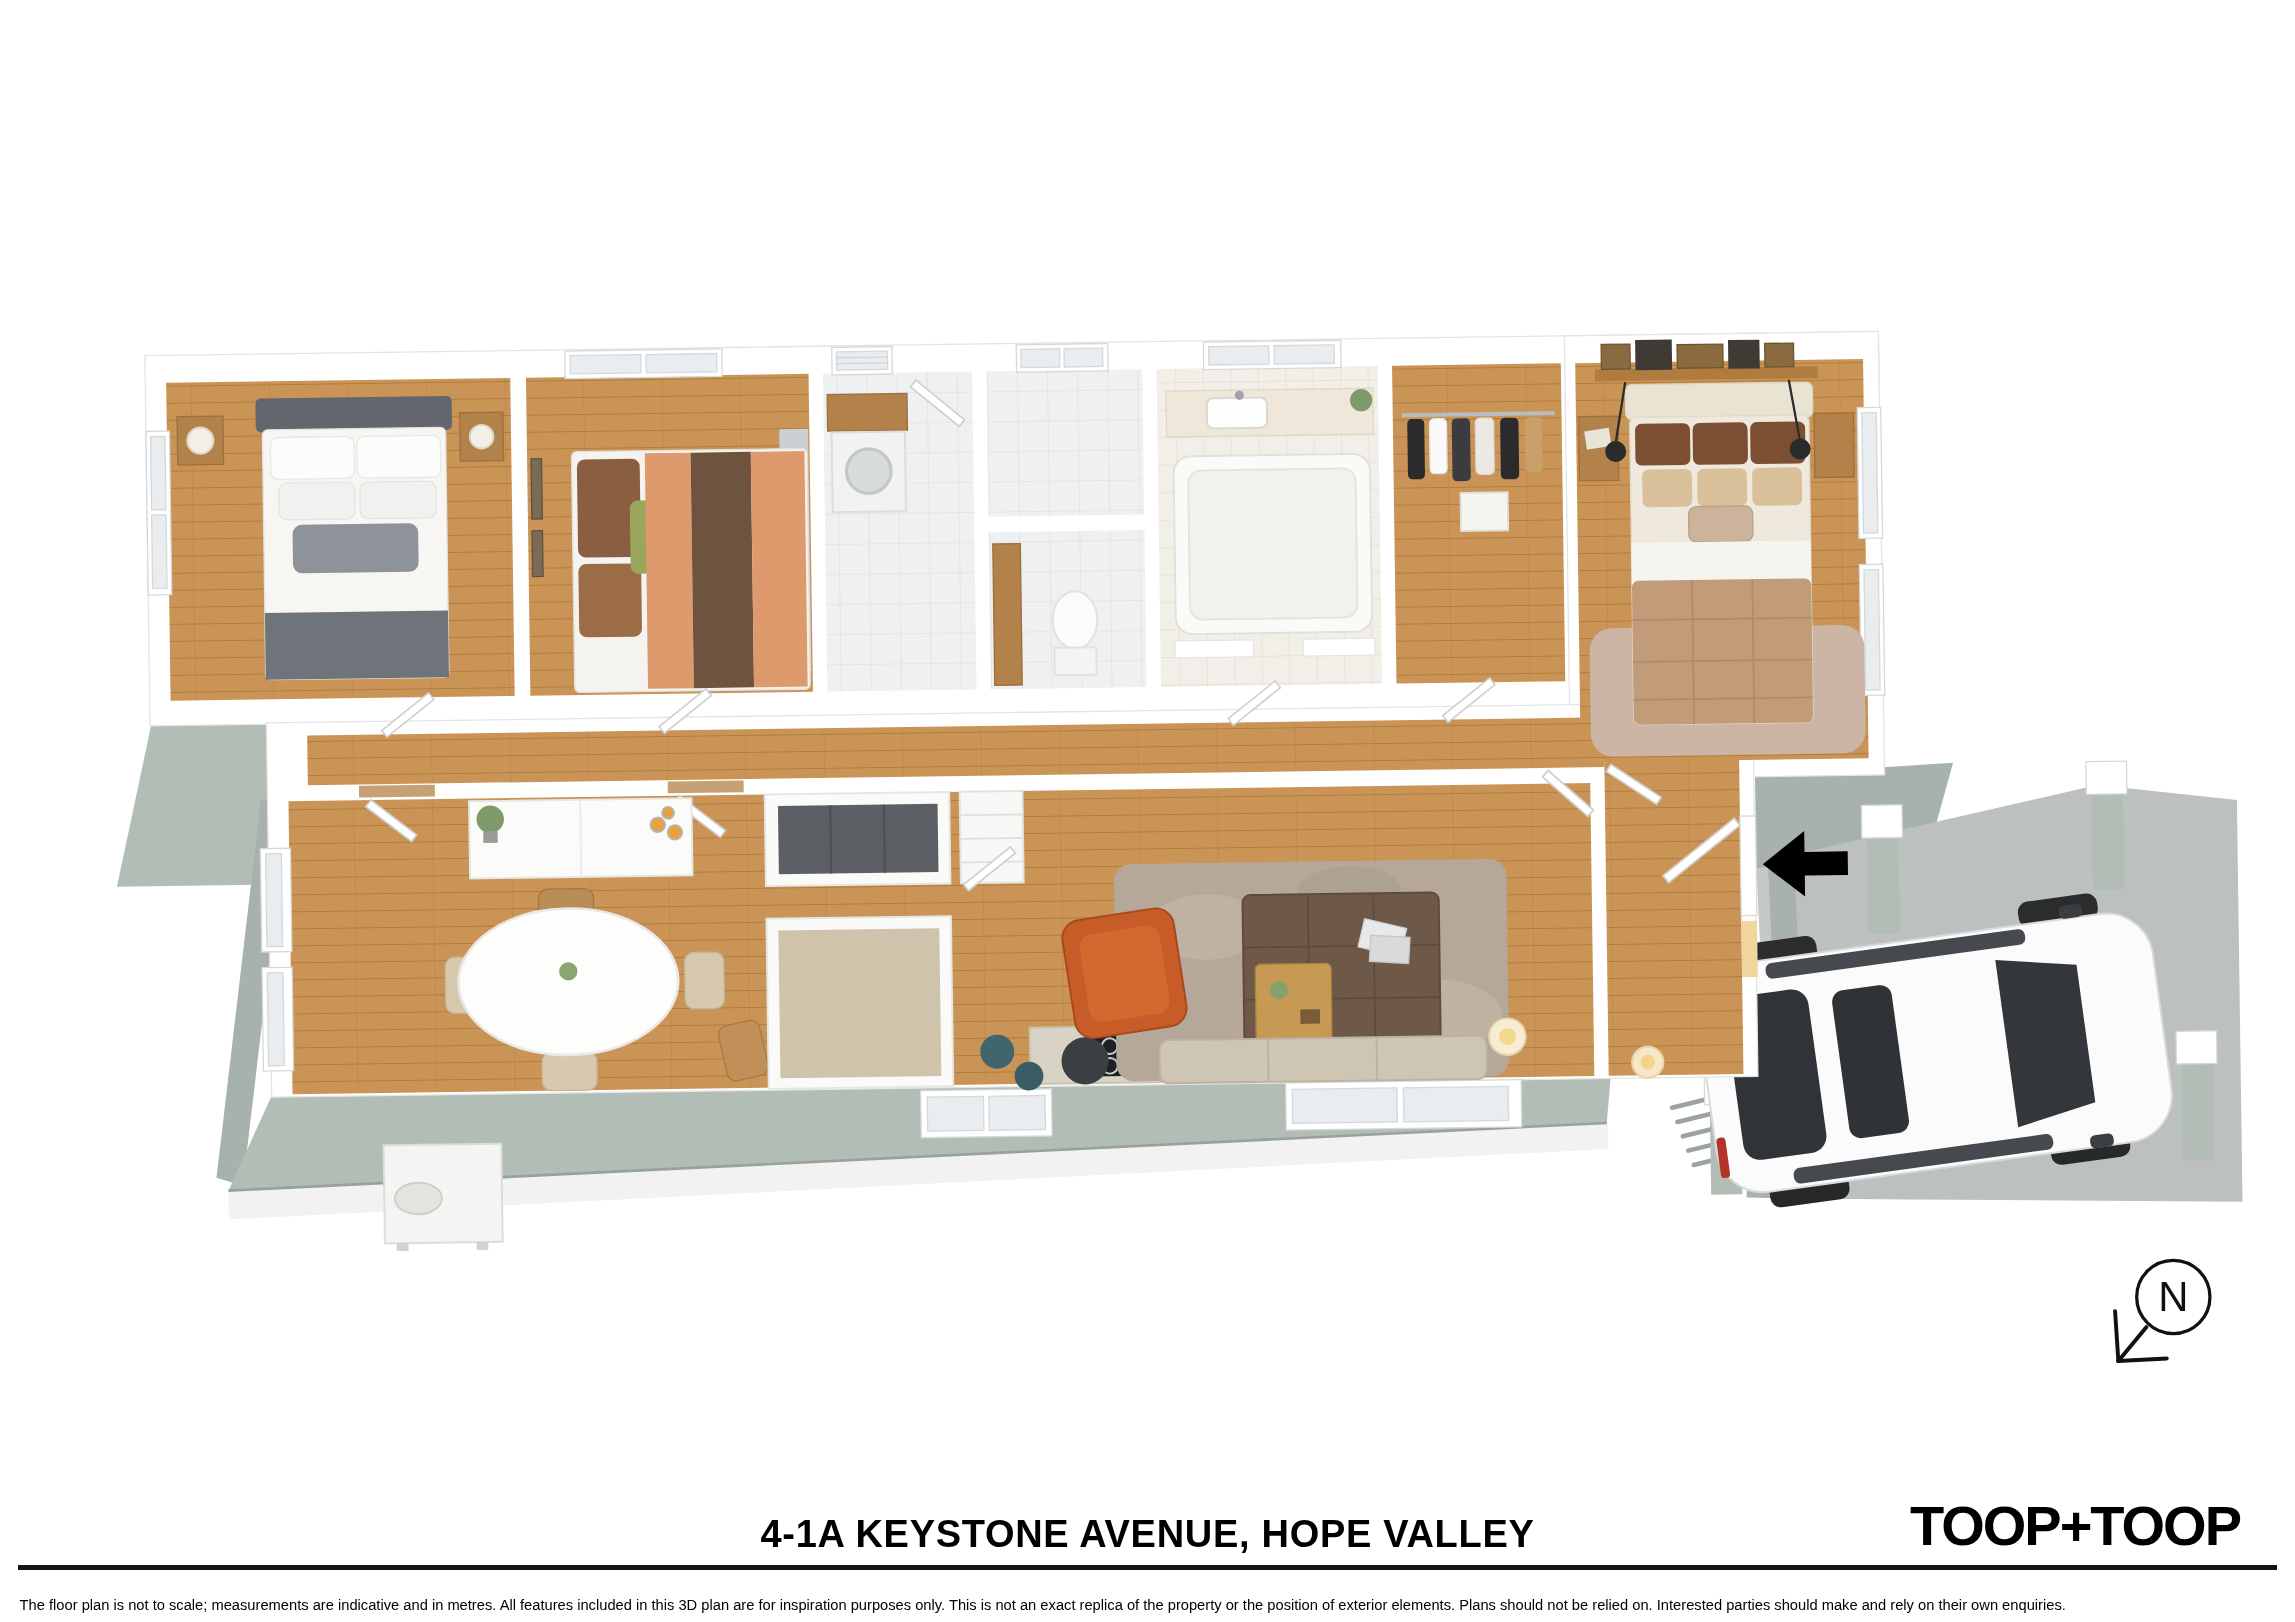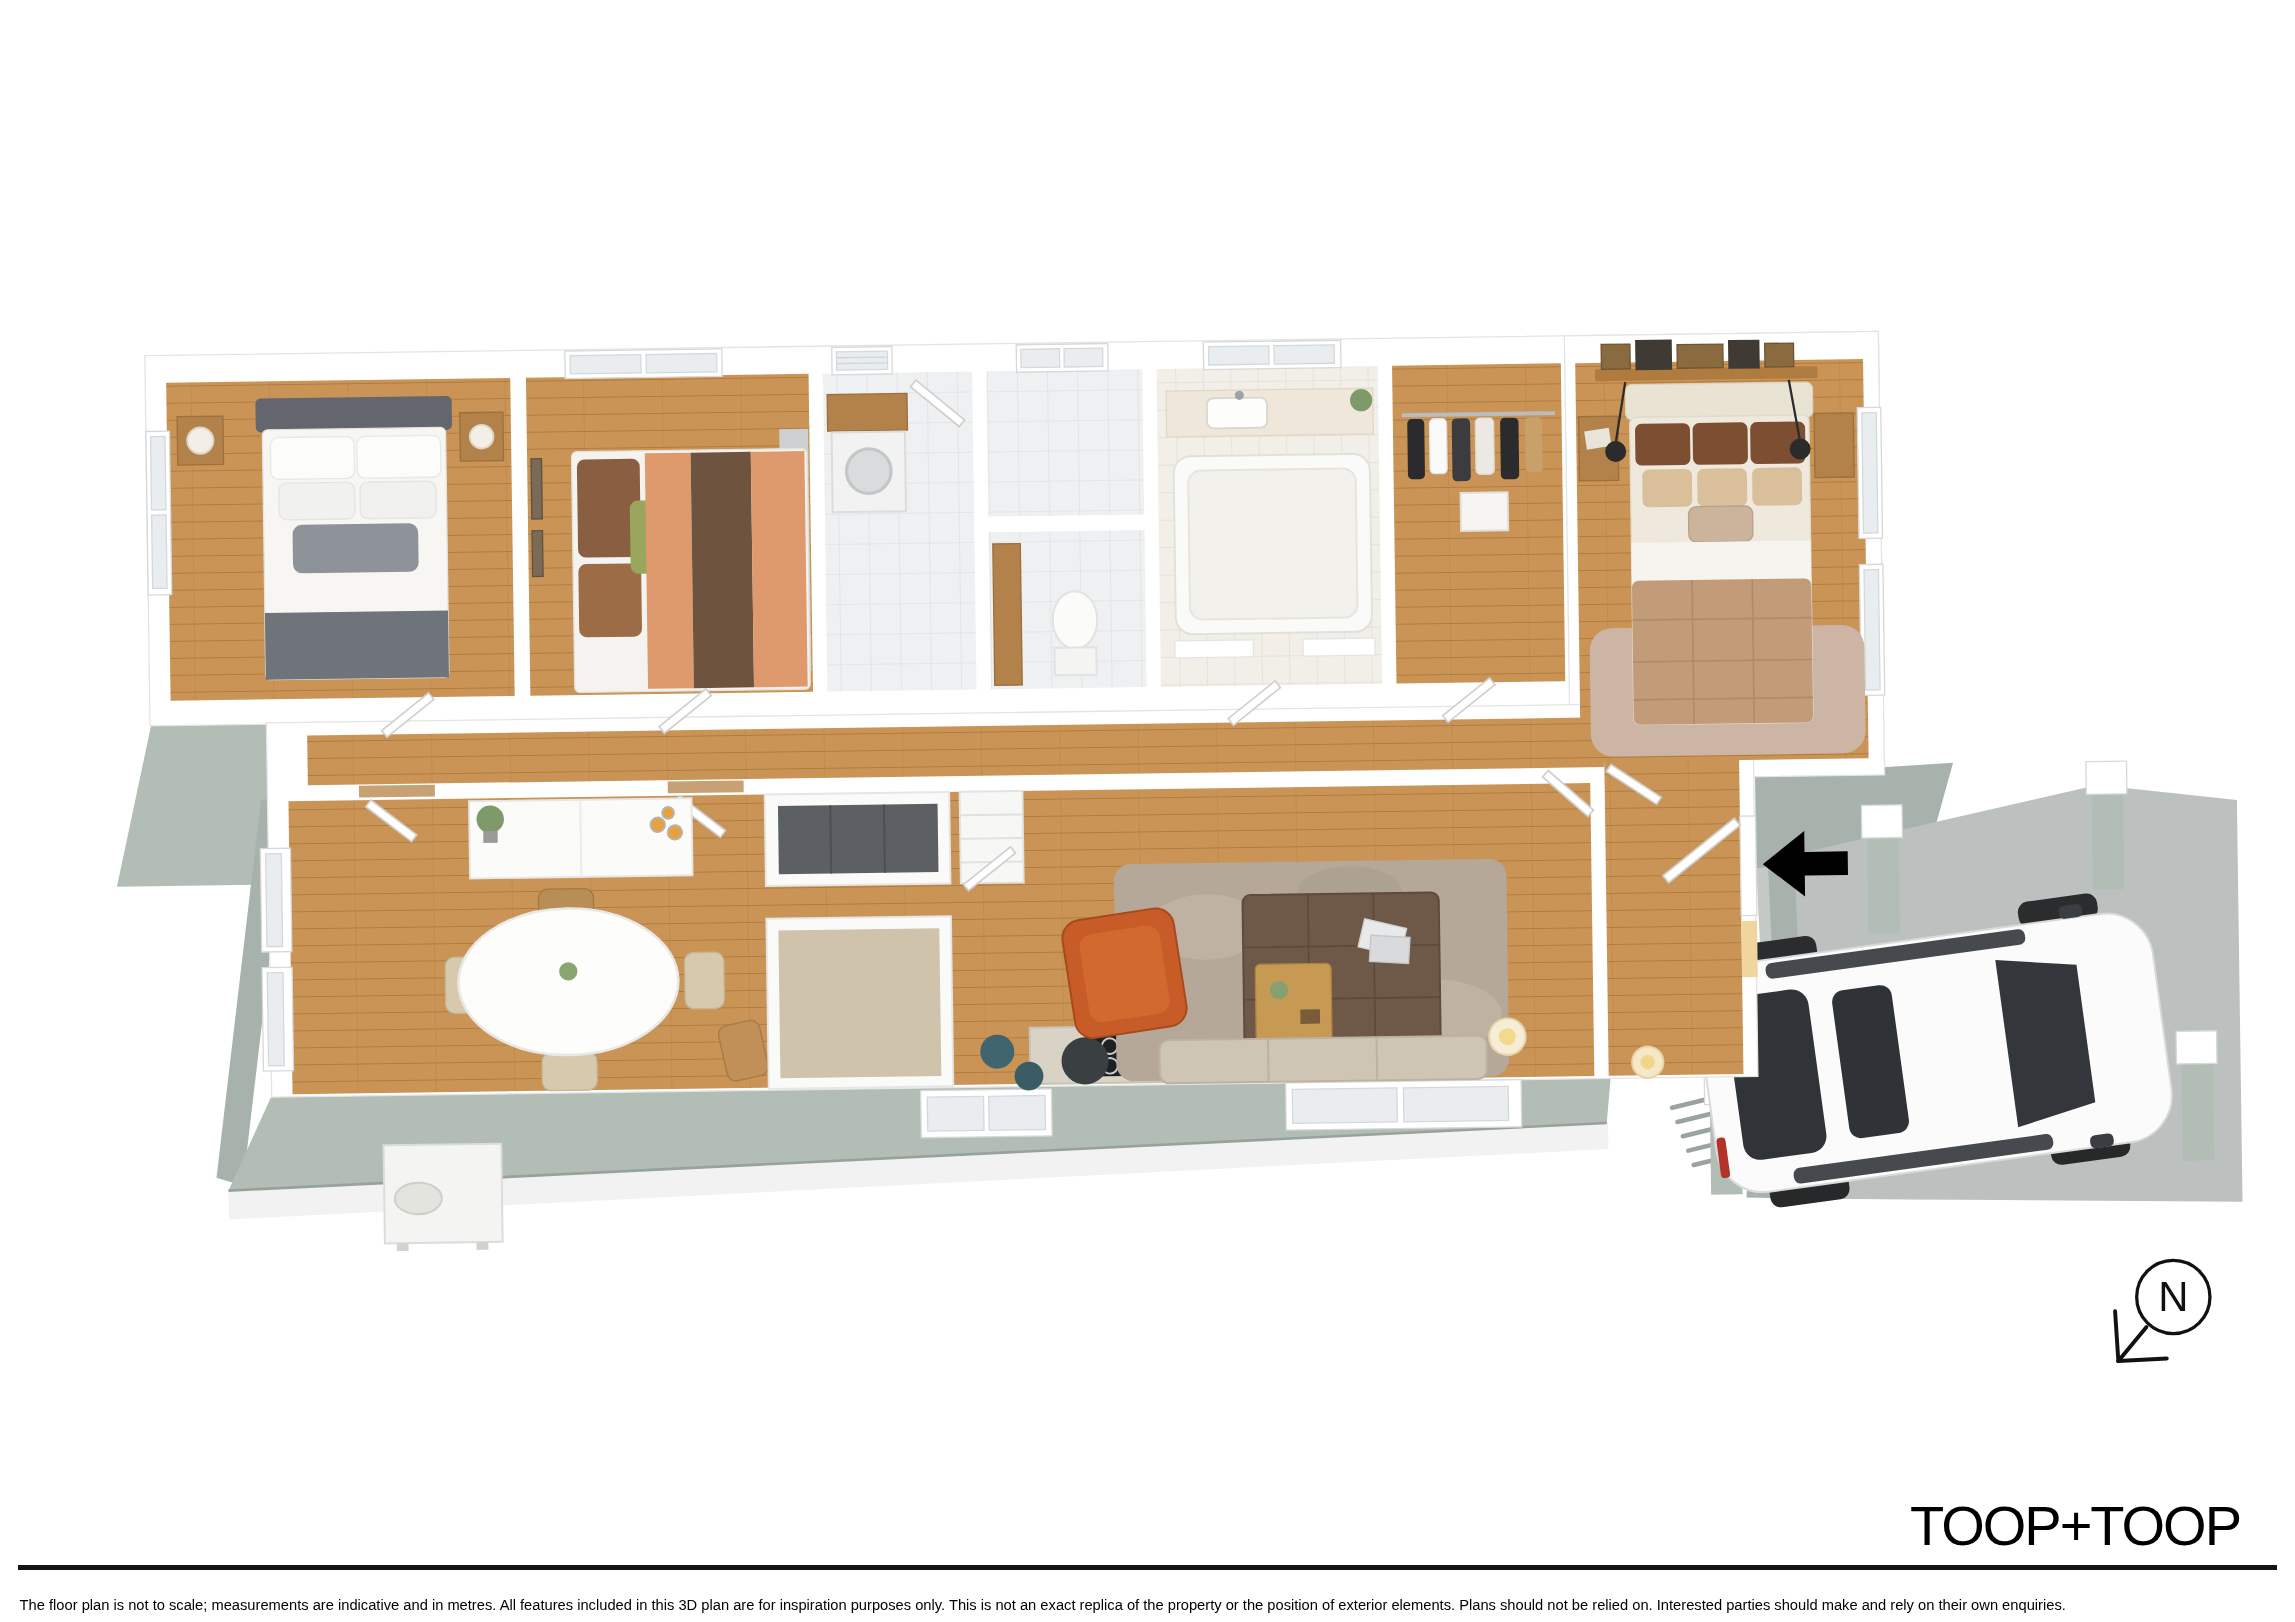--- a/index.html
+++ b/index.html
@@ -1,21 +1,21 @@
 <!DOCTYPE html>
 <html style="font-size:10.5px"><head>
 <meta charset="utf-8">
 <style>
   html,body{margin:0;padding:0;background:#fff;}
   .page{position:relative;width:2295px;height:1623px;background:#ffffff;overflow:hidden;
         font-family:"Liberation Sans",sans-serif;color:#000;}
   .plan-svg{position:absolute;left:0;top:0;width:2295px;height:1623px;}
   .address-title{position:absolute;left:0;right:0;top:1513px;text-align:center;
         font-size:38px;font-weight:700;letter-spacing:0.7px;white-space:nowrap;}
-  .brand{position:absolute;right:55px;top:1493px;font-size:56px;font-weight:400;letter-spacing:-2px;text-align:center;}
+  .brand{position:absolute;right:55px;top:1493px;font-size:56px;font-weight:700;letter-spacing:-2px;text-align:center;}
   .rule{position:absolute;left:18.3px;right:18.3px;top:1565px;height:4.6px;background:#141414;}
   .disclaimer{position:absolute;left:19.6px;top:1580px;width:2258px;font-size:14.7px;
         line-height:1.2;white-space:nowrap;margin-top:17px;}
   
   .w{fill:#ffffff;stroke:#e4e4e4;stroke-width:2;}
   .wd{fill:url(#planks);}
   .tl{fill:url(#tiles);}
   .btl{fill:url(#btiles);}
   .sage{fill:#b2bdb6;}
   .sagedark{fill:#a7b2ac;}
@@ -358,18 +358,19 @@
     <circle cx="3322" cy="1982" r="56" fill="none" stroke="#111" stroke-width="5"></circle>
     <text x="3322" y="2004" font-family="Liberation Sans, sans-serif" font-size="64" fill="#111" text-anchor="middle">N</text>
     <g>
       <path class="lineart" d="M3281 2028 L3238 2080"></path>
       <path class="lineart" d="M3238 2080 L3233 2004"></path>
       <path class="lineart" d="M3238 2080 L3312 2076"></path>
     </g>
   </g>
 </svg>
 
+<div class="address-title">4-1A KEYSTONE AVENUE, HOPE VALLEY</div>
 <div class="brand">TOOP+TOOP</div>
 <div class="rule"></div>
 <div class="disclaimer">The floor plan is not to scale; measurements are indicative and in metres. All features included in this 3D plan are for inspiration purposes only. This is not an exact replica of the property or the position of exterior elements. Plans should not be relied on. Interested parties should make and rely on their own enquiries.</div>
 
 </div>
 
 
 </body></html>

